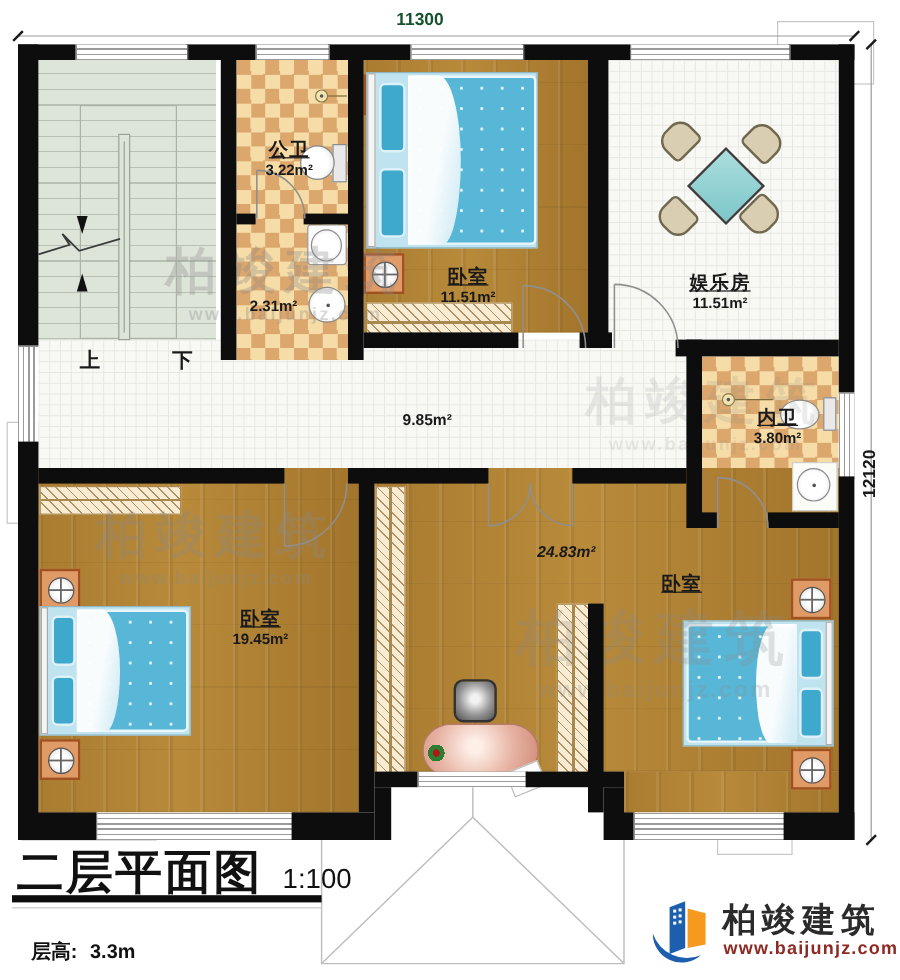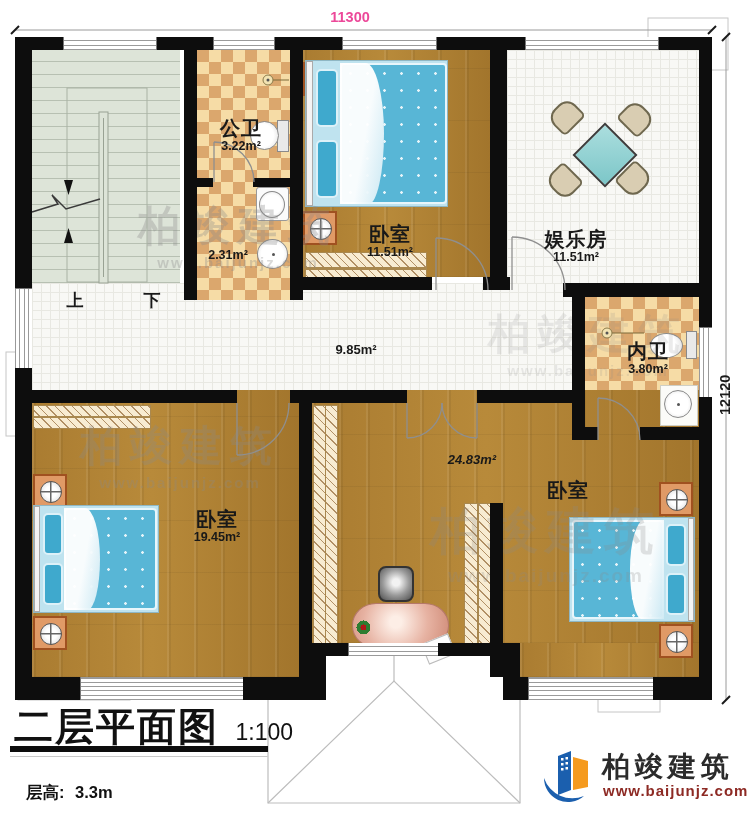--- a/index.html
+++ b/index.html
@@ -22,21 +22,21 @@
      border-left:1px solid #777;border-right:1px solid #777;}
   .winv{position:absolute;background:repeating-linear-gradient(90deg,#9a9a9a 0 1px,#ffffff 1px 4.3px);
      border-top:1px solid #777;border-bottom:1px solid #777;}
   .hatch-h{position:absolute;background-color:#f8ecd2;border:1px solid #a9884f;background-image:
      linear-gradient(transparent 46%, #a9884f 46% 54%, transparent 54%),
      repeating-linear-gradient(45deg, rgba(139,94,43,.65) 0 1px, transparent 1px 6px);}
   .hatch-v{position:absolute;background-color:#f8ecd2;border:1px solid #a9884f;background-image:
      linear-gradient(90deg,transparent 46%, #a9884f 46% 54%, transparent 54%),
      repeating-linear-gradient(45deg, rgba(139,94,43,.65) 0 1px, transparent 1px 6px);}
   .rlabel{position:absolute;text-align:center;font-weight:bold;color:#191919;line-height:1.12;}
-  .rname{font-size:20px;letter-spacing:1px;}
+  .rname{font-size:16px;letter-spacing:1px;text-decoration:underline;}
   .rarea{font-size:12.5px;}
   .wm{position:absolute;font-weight:bold;color:#8a8a8a;white-space:nowrap;pointer-events:none;}
   .wm .big{font-size:42px;letter-spacing:8px;}
   .wm .url{font-size:15px;letter-spacing:2px;}
   .ns{position:absolute;width:34px;height:34px;background:#e09a66;border:2px solid #a05120;box-sizing:border-box;}
   .lamp{position:absolute;left:5px;top:5px;width:20px;height:20px;border-radius:50%;border:1.5px solid #555;
      background:
        linear-gradient(#666,#666) center/100% 1.5px no-repeat,
        linear-gradient(90deg,#666,#666) center/1.5px 100% no-repeat,
        radial-gradient(circle,#ffffff 40%,#d8d8d8);}
@@ -294,21 +294,21 @@
     <div class="rname">公卫</div>
     <div class="rarea">3.22m²</div>
   </div>
   <div class="rlabel" style="left:192px;top:248px;width:72px;">
     <div class="rarea">2.31m²</div>
   </div>
   <div class="rlabel" style="left:350px;top:223px;width:80px;">
     <div class="rname">卧室</div>
     <div class="rarea">11.51m²</div>
   </div>
-  <div class="rlabel" style="left:532px;top:228px;width:88px;">
+  <div class="rlabel" style="left:556px;top:228px;width:88px;">
     <div class="rname">娱乐房</div>
     <div class="rarea">11.51m²</div>
   </div>
   <div class="rlabel" style="left:320px;top:343px;width:72px;">
     <div class="rarea" style="font-size:13px;">9.85m²</div>
   </div>
   <div class="rlabel" style="left:614px;top:340px;width:68px;">
     <div class="rname">内卫</div>
     <div class="rarea">3.80m²</div>
   </div>
@@ -322,21 +322,21 @@
   <div class="rlabel" style="left:535px;top:479px;width:66px;">
     <div class="rname">卧室</div>
   </div>
   <div class="rlabel" style="left:62px;top:291px;width:26px;">
     <div style="font-size:17px;">上</div>
   </div>
   <div class="rlabel" style="left:139px;top:291px;width:26px;">
     <div style="font-size:17px;">下</div>
   </div>
 
-  <div class="abs" style="left:310px;top:9px;width:80px;text-align:center;font-weight:bold;font-size:14.5px;color:#ec4899;">11300</div>
+  <div class="abs" style="left:310px;top:9px;width:80px;text-align:center;font-weight:bold;font-size:14.5px;color:#14532d;">11300</div>
   <div class="abs" style="left:717px;top:360px;width:18px;height:70px;writing-mode:vertical-rl;transform:rotate(180deg);
        font-weight:bold;font-size:14.5px;color:#1a1a1a;text-align:center;">12120</div>
 
   <div class="titleblock" style="left:14px;top:700px;">
     <span style="font-size:39px;font-weight:bold;letter-spacing:2px;">二层平面图</span>
     <span style="font-size:23px;margin-left:12px;">1:100</span>
   </div>
   <div class="abs" style="left:10px;top:746px;width:258px;height:6px;background:#0d0d0d;"></div>
   <div class="abs" style="left:10px;top:756px;width:258px;height:1px;background:#c9c9c9;"></div>
   <div class="abs" style="left:26px;top:782px;font-size:16.5px;font-weight:bold;color:#111;">

